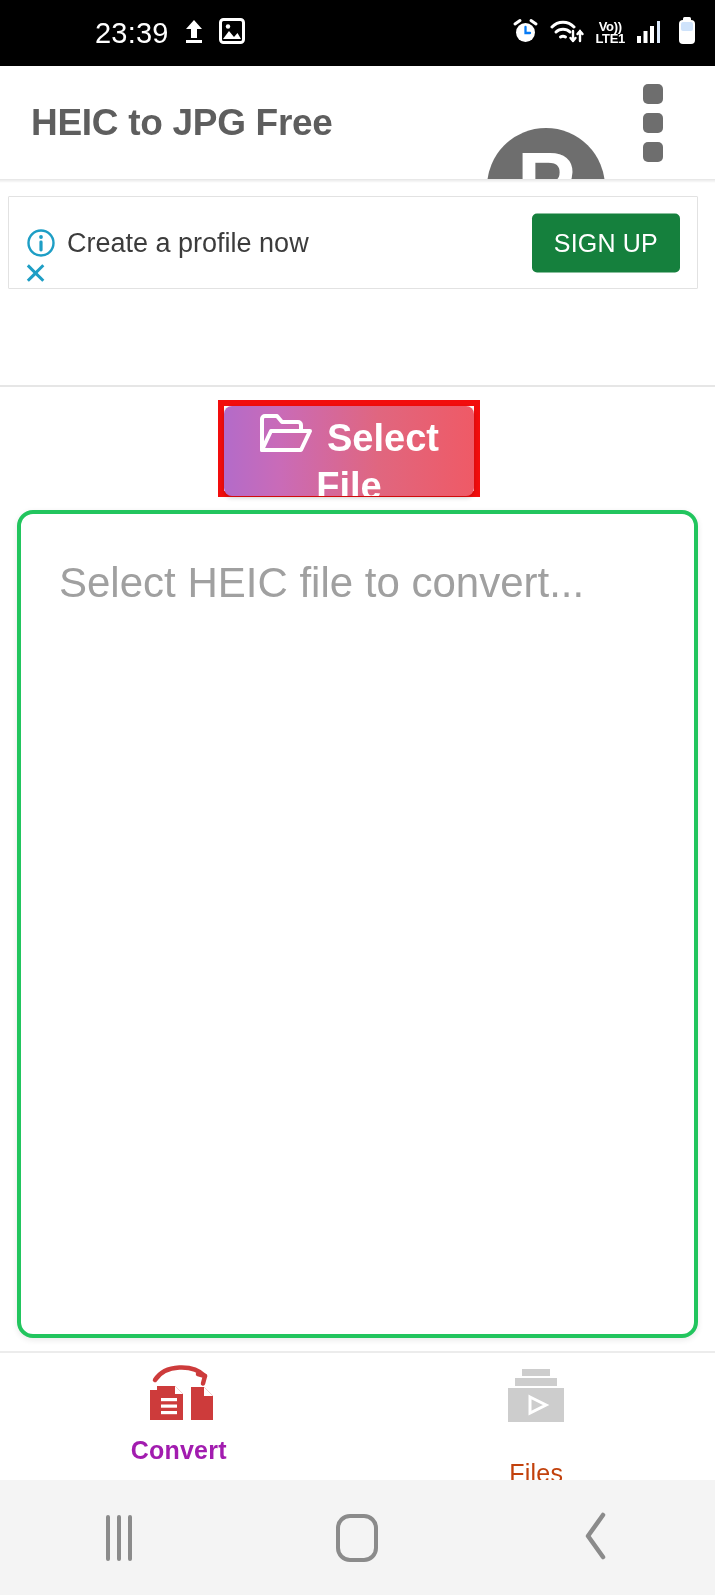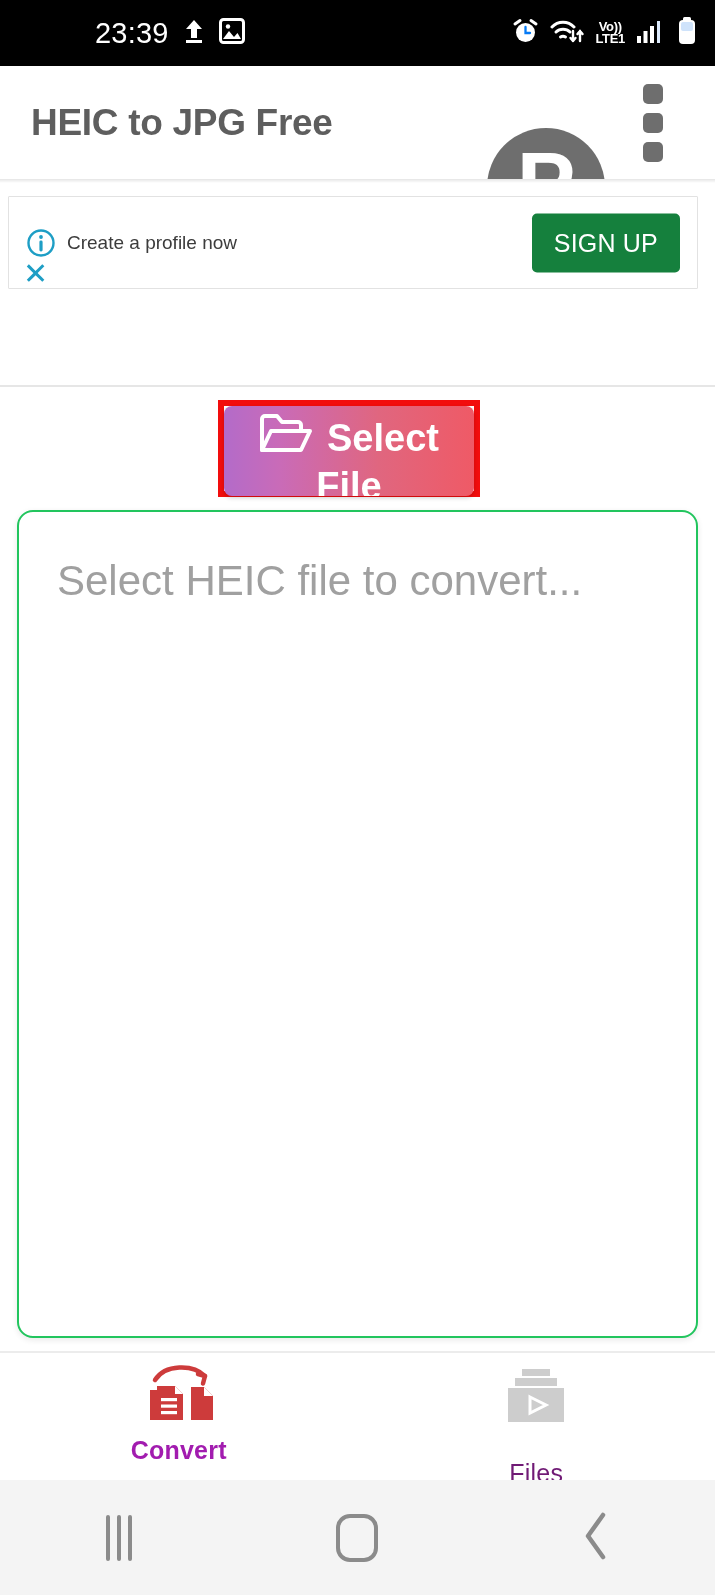--- a/index.html
+++ b/index.html
@@ -54,21 +54,21 @@
   
   .ad-wrap { position: absolute; left: 0; top: 185px; width: 715px; height: 203px; background: #fff; }
   .ad {
     position: absolute; left: 8px; top: 11px; width: 690px; height: 93px;
     border: 1px solid #e2e2e2; background: #fff; border-radius: 1px;
   }
   .ad-info { position: absolute; left: 17px; top: 31px; }
   .ad-close { position: absolute; left: 14px; top: 62px; font-size: 30px; color: #1e9ec5; line-height: 1; font-weight: 400; }
   .ad-text {
     position: absolute; left: 58px; top: 50%; transform: translateY(-50%);
-    font-size: 19px; color: #3c3c3c; white-space: nowrap;
+    font-size: 27px; color: #3c3c3c; white-space: nowrap;
   }
   .ad-btn {
     position: absolute; right: 17px; top: 50%; transform: translateY(-50%);
     background: #15803d; color: #fff; border: none; border-radius: 5px;
     padding: 15px 22px; font-size: 25px; font-weight: 500;
     font-family: "Liberation Sans", sans-serif; letter-spacing: .2px; cursor: pointer;
   }
   .ad-divider { position: absolute; left: 0; top: 200px; width: 715px; height: 2px; background: #e6e6e6; }
 
   
@@ -91,37 +91,37 @@
     font-size: 38px; font-weight: 700; line-height: 1.18;
     font-family: "Liberation Sans", sans-serif;
   }
   .folder-icon { flex: 0 0 auto; }
   .select-label { flex: 0 0 auto; white-space: nowrap; }
   .select-label-2 { flex: 0 0 100%; text-align: center; }
 
   
   .card {
     position: absolute; left: 17px; top: 510px; width: 681px; height: 828px;
-    background: #ffffff; border: 2px solid #22c55e; border-radius: 16px;
+    background: #ffffff; border: 4px solid #22c55e; border-radius: 16px;
     box-shadow: 0 2px 6px rgba(0,0,0,.09);
   }
   .card-placeholder {
     position: absolute; left: 38px; top: 45px;
     font-size: 42px; color: #a0a0a0; white-space: nowrap;
   }
   .card-divider { position: absolute; left: 0; top: 1351px; width: 715px; height: 2px; background: #ececec; }
 
   
   .tabs { position: absolute; left: 0; top: 1353px; width: 715px; height: 127px; background: #fff; display: flex; }
   .tab { flex: 1 1 50%; display: flex; flex-direction: column; align-items: center; justify-content: flex-start;
          padding-top: 8px; cursor: pointer; }
   .tab-ico { height: 66px; display:flex; align-items:center; justify-content:center; }
   .tab-label { margin-top: 9px; font-size: 25px; font-weight: 700; letter-spacing: .2px; }
   .tab-convert .tab-label { color: #a21caf; }
-  .tab-files .tab-label { color: #701a75; font-weight: 400; margin-top: 32px; }
+  .tab-files .tab-label { color: #c2410c; font-weight: 400; margin-top: 32px; }
 
   
   .navbar {
     position: absolute; left: 0; top: 1480px; width: 715px; height: 115px;
     background: #f4f4f4; display: flex; align-items: center;
   }
   .nav-btn { flex: 1 1 33.33%; display: flex; align-items: center; justify-content: center; cursor: pointer; }
   .nav-recents { display: flex; gap: 7px; }
   .nav-recents i { display:block; width: 4px; height: 46px; background: #8b8b8b; border-radius: 2px; }
   .nav-home { width: 42px; height: 48px; border: 4px solid #8b8b8b; border-radius: 14px; }

